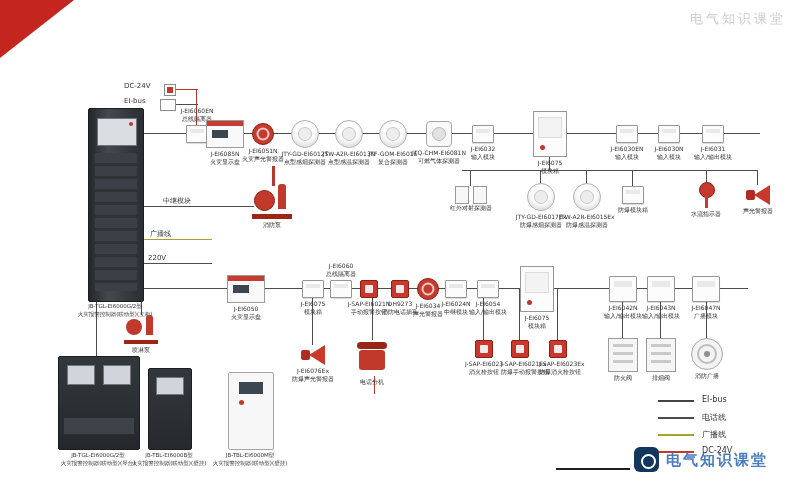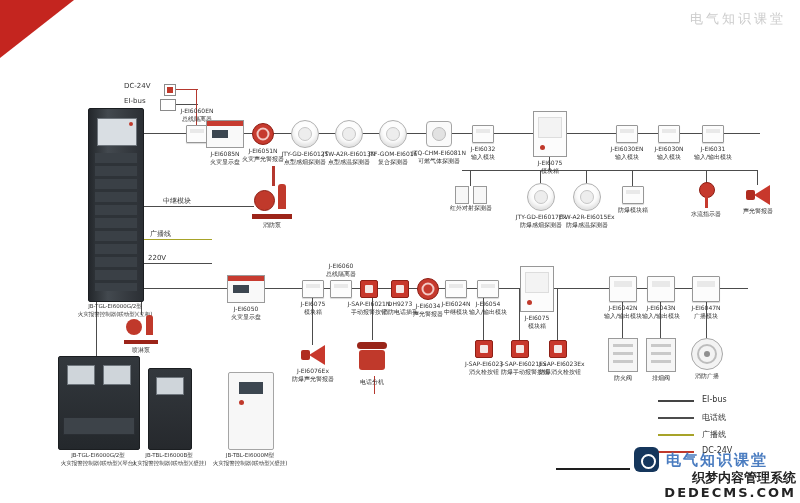--- a/index.html
+++ b/index.html
@@ -466,18 +466,14 @@
     </div>
     <div class="leg-row" style="top:446px;">
       <span class="leg-line" style="background: rgb(192, 57, 43);"></span>
       <span class="leg-label">DC-24V</span>
     </div>
   </div>
 
   <div class="brand-line"></div>
   <div class="brand-logo"></div>
   <div class="brand-text">电气知识课堂</div>
-  <div class="cms">
-    <div class="l1">织梦内容管理系统</div>
-    <div class="l2">DEDECMS.COM</div>
-  </div>
 
 </div>
 
 </body></html>

